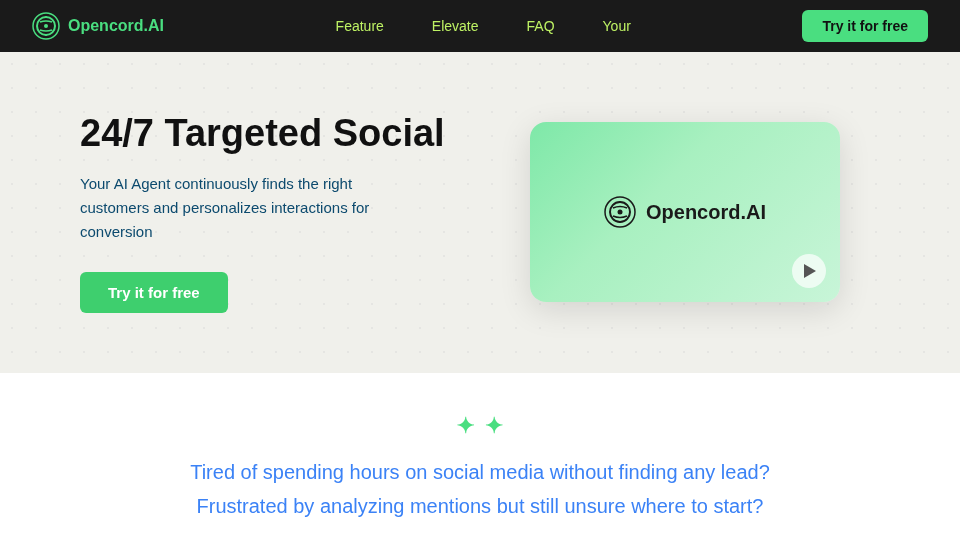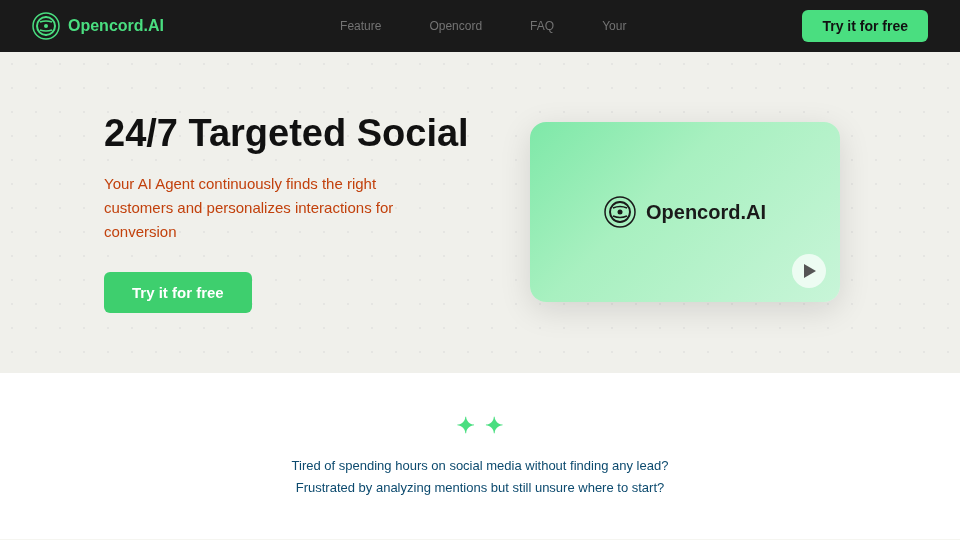--- a/index.html
+++ b/index.html
@@ -27,40 +27,40 @@
       color: #4ade80;
       font-size: 16px;
       font-weight: 600;
     }
     .nav-links {
       display: flex;
       align-items: center;
       gap: 48px;
     }
     .nav-link {
-      color: #737373;
-      font-size: 12px;
+      color: #bef264;
+      font-size: 14px;
       text-decoration: none;
       cursor: pointer;
     }
     .nav-cta {
       background: #4ade80;
       color: #111;
       border: none;
       border-radius: 6px;
       padding: 8px 20px;
       font-size: 14px;
       font-weight: 600;
       cursor: pointer;
     }
 
     
     .hero {
       background: #f0f0eb;
-      padding: 60px 80px 60px 104px;
+      padding: 60px 80px 60px 80px;
       display: flex;
       align-items: center;
       justify-content: space-between;
       min-height: 320px;
       position: relative;
     }
     
     .hero::before {
       content: '';
       position: absolute;
@@ -76,21 +76,21 @@
     }
     .hero-title {
       font-size: 38px;
       font-weight: 800;
       color: #111;
       line-height: 1.15;
       margin-bottom: 16px;
     }
     .hero-subtitle {
       font-size: 15px;
-      color: #c2410c;
+      color: #0c4a6e;
       line-height: 1.6;
       margin-bottom: 28px;
       max-width: 320px;
     }
     .hero-btn {
       background: #3ecf6e;
       color: #fff;
       border: none;
       border-radius: 6px;
       padding: 12px 28px;
@@ -164,22 +164,22 @@
       display: flex;
       align-items: center;
       justify-content: center;
       gap: 10px;
     }
     .sparkle {
       color: #4ade80;
       font-size: 22px;
     }
     .section-body {
-      font-size: 13px;
-      color: #0c4a6e;
+      font-size: 20px;
+      color: #3b82f6;
       line-height: 1.7;
     }
   </style>
 </head>
 <body>
 
 <nav>
   <div class="nav-logo">
     <svg class="nav-logo-icon" viewBox="0 0 28 28" fill="none">
       <circle cx="14" cy="14" r="13" fill="none" stroke="#4ade80" stroke-width="1.5"></circle>
@@ -187,21 +187,21 @@
       <path d="M14 5 C19 5, 23 9, 23 14 C23 19, 19 23, 14 23" stroke="#4ade80" stroke-width="2" stroke-linecap="round" fill="none"></path>
       <path d="M8 10 Q14 8 20 10" stroke="#4ade80" stroke-width="1.5" fill="none"></path>
       <path d="M8 18 Q14 20 20 18" stroke="#4ade80" stroke-width="1.5" fill="none"></path>
       <circle cx="14" cy="14" r="2" fill="#4ade80"></circle>
     </svg>
     <span class="nav-logo-text">Opencord.AI</span>
   </div>
 
   <div class="nav-links">
     <a class="nav-link">Feature</a>
-    <a class="nav-link">Opencord</a>
+    <a class="nav-link">Elevate</a>
     <a class="nav-link">FAQ</a>
     <a class="nav-link">Your</a>
   </div>
 
   <button class="nav-cta">Try it for free</button>
 </nav>
 
 <section class="hero">
   <div class="hero-content">
     <h1 class="hero-title">

